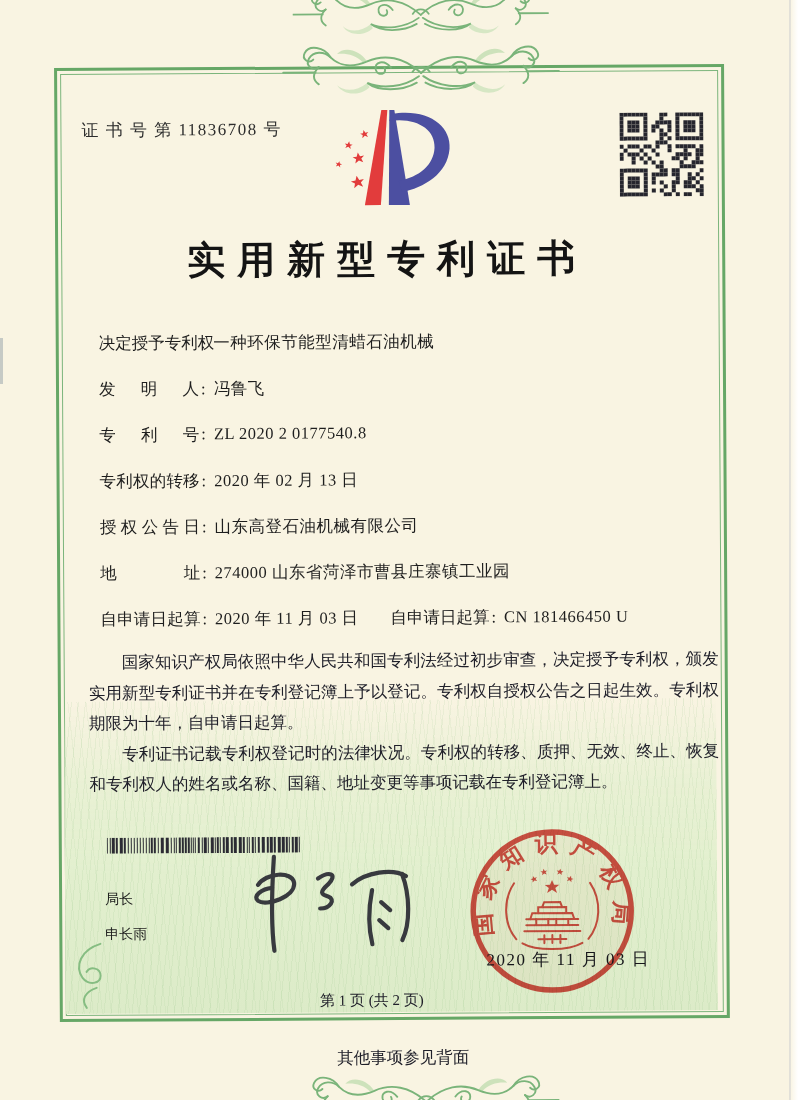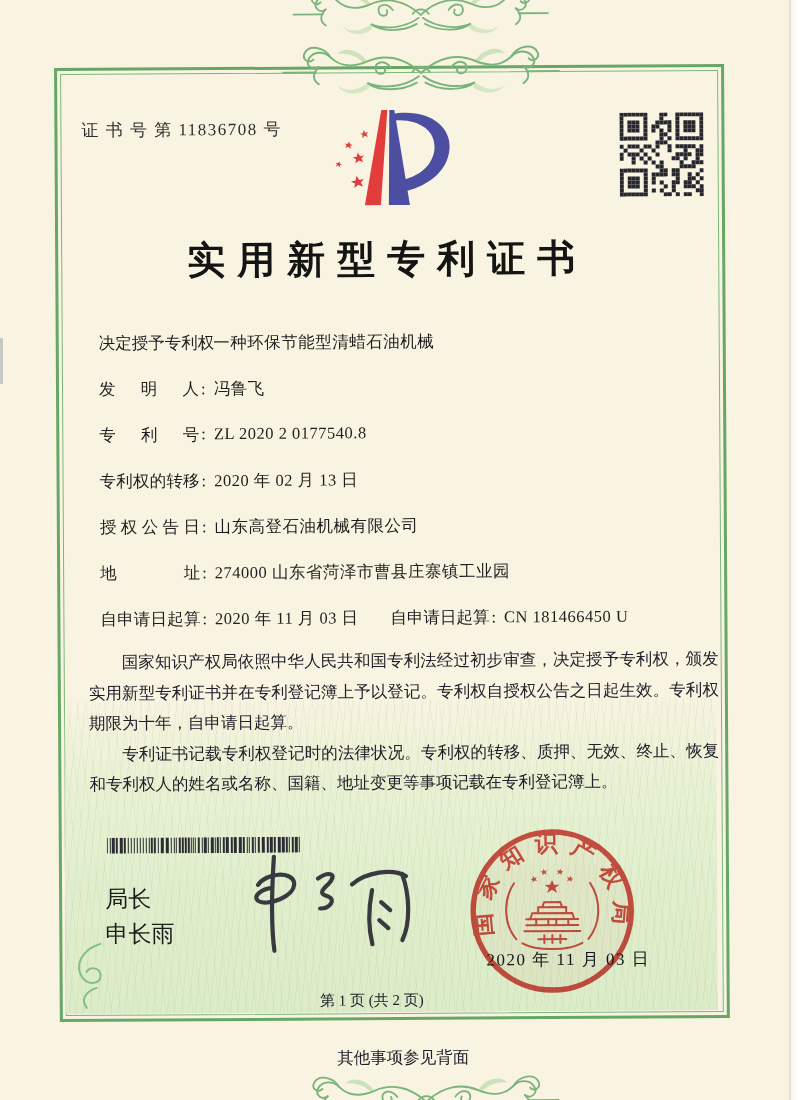--- a/index.html
+++ b/index.html
@@ -38,21 +38,21 @@
   .frow{height:46px;position:relative;}
   .f-label{display:inline-block;width:100px;text-align:justify;text-align-last:justify;vertical-align:top;}
   .f-colon{display:inline-block;margin:0 8px 0 2px;}
   .f-value{letter-spacing:.5px;}
   .grant-pair{position:absolute;left:290px;top:0;}
 
   .paras{left:88px;top:646px;width:630px;font-size:16.5px;line-height:30.5px;text-align:justify;color:#20202a;}
   .paras p{margin:0;text-indent:2em;}
 
   .barcode-box{left:105px;top:836px;}
-  .signer{left:103px;top:880px;font-size:23px;line-height:35px;color:#1c1c1c;}
+  .signer{left:103px;top:880px;font-size:14px;line-height:35px;color:#1c1c1c;}
   .signature-box{left:212px;top:850px;}
 
   .seal-box{left:464px;top:824px;mix-blend-mode:multiply;opacity:.93;}
   .seal-date{left:484px;top:949px;font-size:17px;letter-spacing:1.5px;color:#15151a;}
 
   .page-note{left:37px;top:991px;width:664px;text-align:center;font-size:15px;color:#20202a;}
   .back-note{left:68px;top:1047px;width:664px;text-align:center;font-size:16.5px;color:#20202a;}
 
   .orn-top-edge{left:296px;top:-12px;width:256px;height:52px;}
   .orn-top-border{left:284px;top:44px;width:280px;height:56px;}

